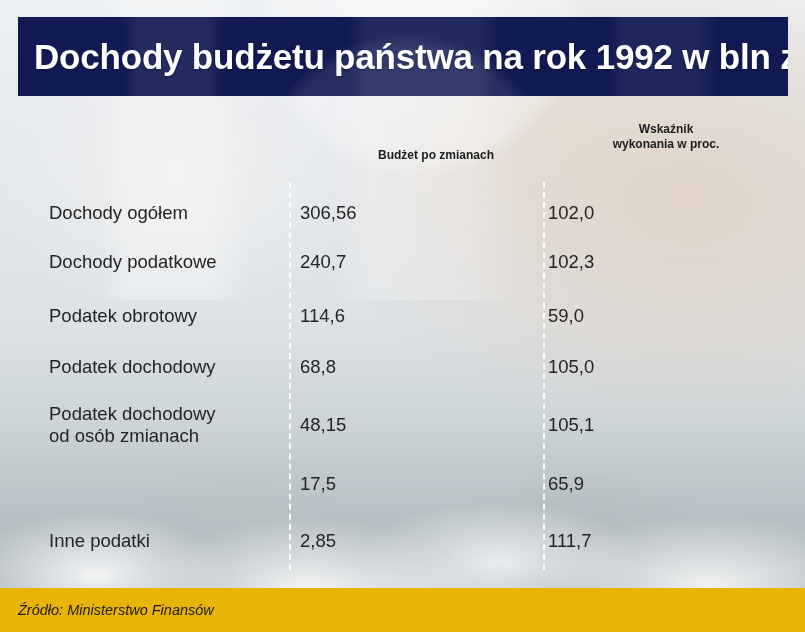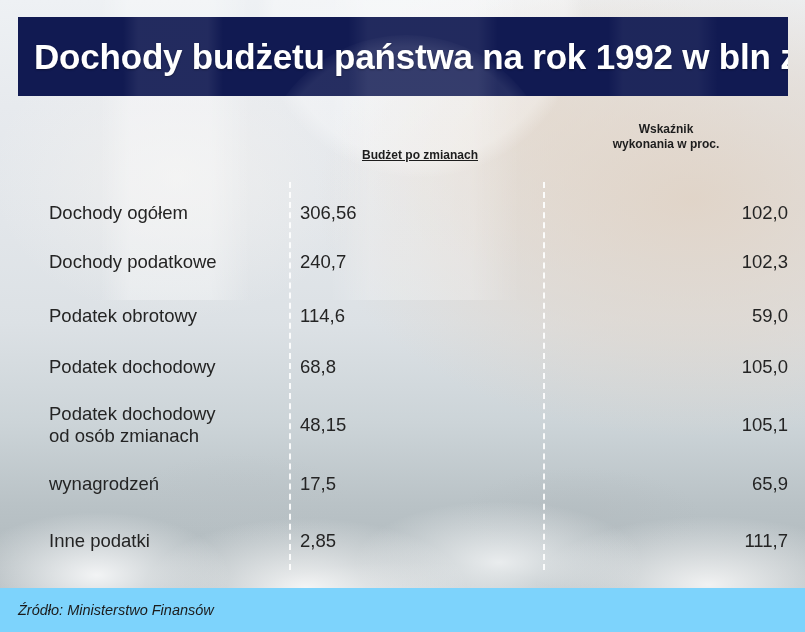--- a/index.html
+++ b/index.html
@@ -142,24 +142,23 @@
   
   .col-head {
     position: absolute;
     color: #1d1d1d;
     font-size: 12px;
     font-weight: bold;
     text-align: center;
     line-height: 1.22;
   }
   #head-budget {
-    left: 300px;
+    left: 316px;
     top: 148px;
     width: 240px;
-    text-decoration: underline;
   }
   #head-indicator {
     left: 546px;
     top: 122px;
     width: 240px;
   }
 
   
   .divider {
     position: absolute;
@@ -200,32 +199,32 @@
   }
   .cell-value {
     left: 300px;
     width: 240px;
     text-align: left;
     transform: translateY(-50%);
   }
   .cell-pct {
     left: 548px;
     width: 240px;
-    text-align: right;
+    text-align: left;
     transform: translateY(-50%);
   }
 
   
   #footer {
     position: absolute;
     left: 0;
     top: 588px;
     width: 805px;
     height: 44px;
-    background: #7dd3fc;
+    background: #eab308;
   }
   #source-text {
     position: absolute;
     left: 18px;
     top: 14px;
     font-size: 14.5px;
     font-style: italic;
     color: #1c1c1c;
     white-space: nowrap;
   }
@@ -289,21 +288,20 @@
       <div class="row" style="top: 425px;">
         <div class="cell cell-label">
           <div>Podatek dochodowy</div>
           <div>od osób zmianach</div>
         </div>
         <div class="cell cell-value">48,15</div>
         <div class="cell cell-pct">105,1</div>
       </div>
       <div class="row" style="top: 484px;">
         <div class="cell cell-label">
-          <div>wynagrodzeń</div>
         </div>
         <div class="cell cell-value">17,5</div>
         <div class="cell cell-pct">65,9</div>
       </div>
       <div class="row" style="top: 541px;">
         <div class="cell cell-label">
           <div>Inne podatki</div>
         </div>
         <div class="cell cell-value">2,85</div>
         <div class="cell cell-pct">111,7</div>

